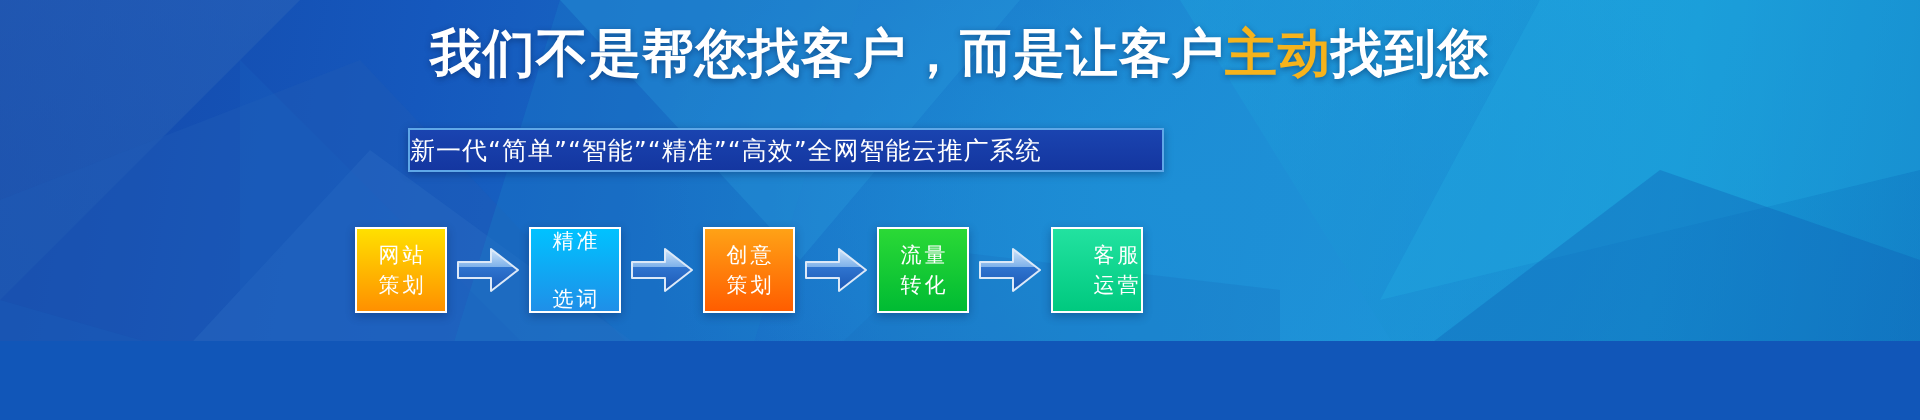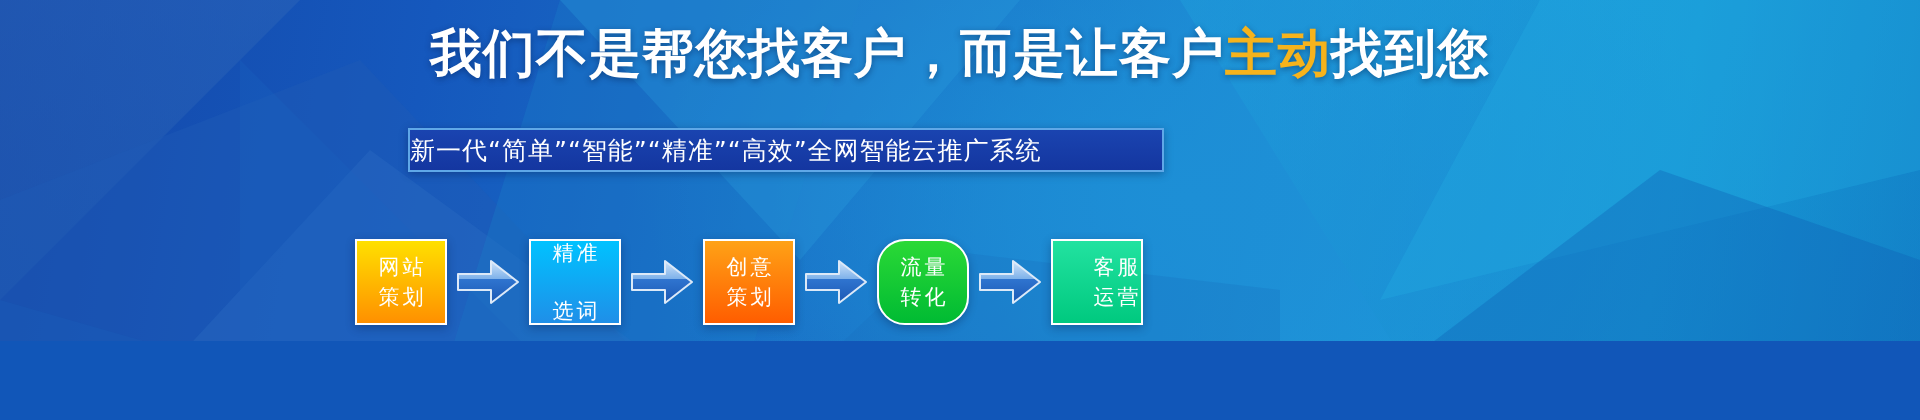--- a/index.html
+++ b/index.html
@@ -98,21 +98,21 @@
     color:#ffffff;
     font-size:25px;
     letter-spacing:1px;
     white-space:nowrap;
     font-family:"DejaVu Sans","Liberation Sans",sans-serif;
   }
 
   
   #flow {
     position:absolute;
-    left:355px; top:232px;
+    left:355px; top:220px;
     width:870px; height:100px;
     display:flex;
     align-items:center;
   }
 
   .step {
     width:92px; height:86px;
     border:2px solid #ffffff;
     display:flex;
     flex-direction:column;
@@ -210,21 +210,21 @@
             <linearGradient id="ag" x1="0" y1="0" x2="0" y2="1">
               <stop offset="0%" stop-color="#cfe4fa"></stop>
               <stop offset="42%" stop-color="#7fb2ea"></stop>
               <stop offset="44%" stop-color="#2f74cf"></stop>
               <stop offset="100%" stop-color="#1b58b4"></stop>
             </linearGradient>
           </defs>
           <path d="M1 15 L34 15 L34 2 L61 23 L34 44 L34 31 L1 31 Z" fill="url(#ag)" stroke="#dce9f8" stroke-width="2" stroke-linejoin="round"></path>
         </svg>
       </div>
-      <div class="step" style="background: linear-gradient(rgb(43, 217, 54) 0%, rgb(0, 187, 51) 100%); border-radius: 28px;">
+      <div class="step" style="background: linear-gradient(rgb(43, 217, 54) 0%, rgb(0, 187, 51) 100%);">
         <span>流量</span>
         <span>转化</span>
       </div>
       <div class="arrow">
         <svg width="62" height="46" viewBox="0 0 62 46">
           <defs>
             <linearGradient id="ag" x1="0" y1="0" x2="0" y2="1">
               <stop offset="0%" stop-color="#cfe4fa"></stop>
               <stop offset="42%" stop-color="#7fb2ea"></stop>
               <stop offset="44%" stop-color="#2f74cf"></stop>

